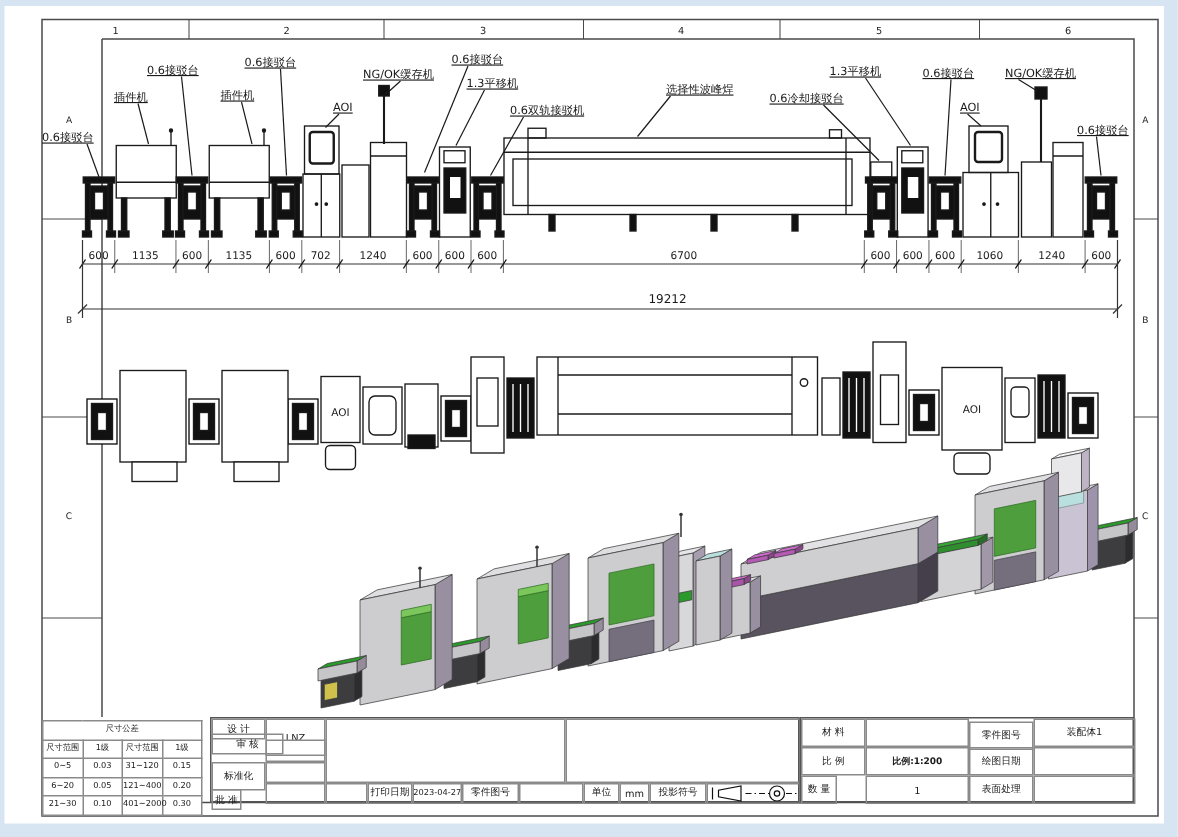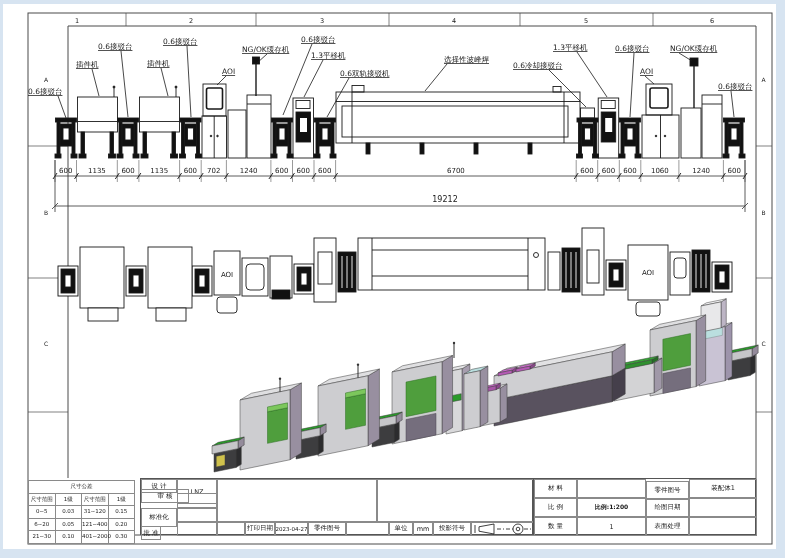--- a/index.html
+++ b/index.html
@@ -587,18 +587,18 @@
 
   <div class="blk ov" style="left:533px;top:478px;width:223px;height:57px;">
     <div class="cell" style="left:0;top:0;width:43px;height:19px">材 料</div>
     <div class="cell" style="left:43px;top:0;width:69px;height:19px"></div>
     <div class="cell" style="left:112px;top:2px;width:43px;height:19px">零件图号</div>
     <div class="cell" style="left:155px;top:0;width:68px;height:19px">装配体1</div>
     <div class="cell" style="left:0;top:19px;width:43px;height:19px">比 例</div>
     <div class="cell" style="left:43px;top:19px;width:69px;height:19px;font-weight:bold;font-size:6px">比例:1:200</div>
     <div class="cell" style="left:112px;top:19px;width:43px;height:19px">绘图日期</div>
     <div class="cell" style="left:155px;top:19px;width:68px;height:19px"></div>
-    <div class="cell" style="left:0;top:38px;width:43px;height:19px">数 量</div>
+    <div class="cell" style="left:0;top:38px;width:24px;height:19px">数 量</div>
     <div class="cell" style="left:43px;top:38px;width:69px;height:19px">1</div>
     <div class="cell" style="left:112px;top:38px;width:43px;height:19px">表面处理</div>
     <div class="cell" style="left:155px;top:38px;width:68px;height:19px"></div>
   </div>
 </div>
 
 </body></html>

